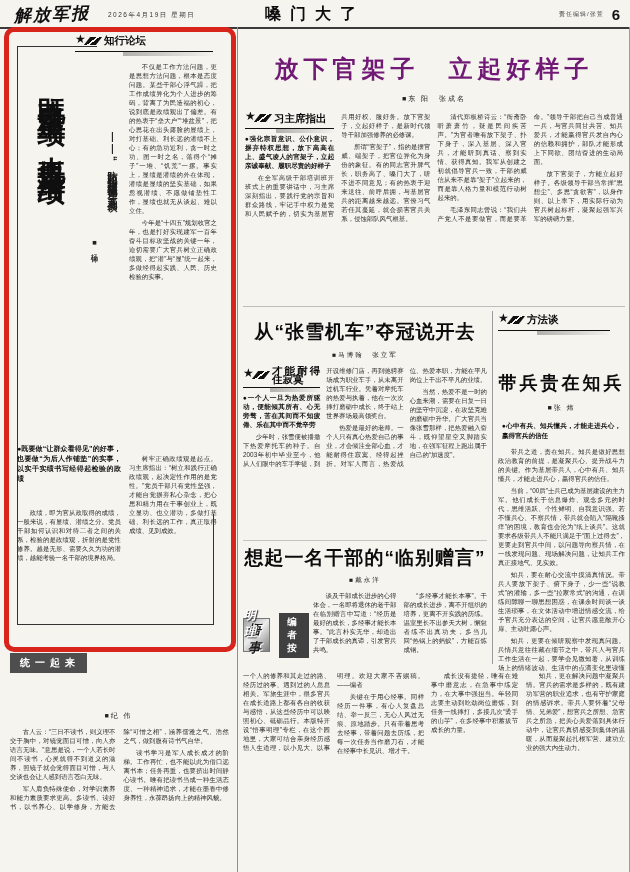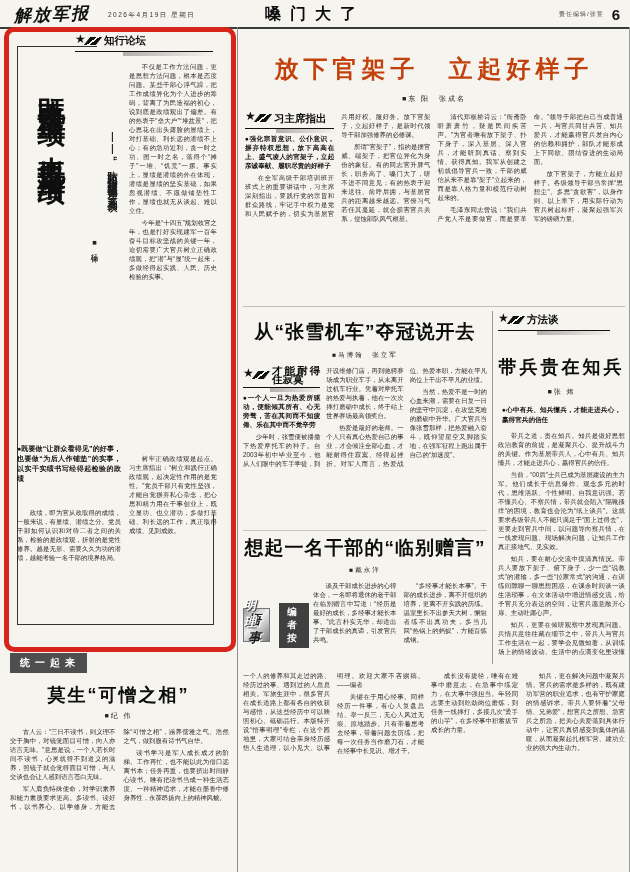--- a/index.html
+++ b/index.html
@@ -50,45 +50,45 @@
   .brief{position:absolute;top:622px;left:0;width:237px;height:222px;}
   .brief-badge{position:absolute;left:10px;top:4px;background:#4e4e4e;color:#fff;font-size:10px;
         font-weight:bold;letter-spacing:5px;padding:3px 7px 3px 10px;}
   .brief-title{position:absolute;left:0;right:0;top:34px;text-align:center;font-size:18px;
         font-weight:900;letter-spacing:2px;color:#0d0d0d;}
   .brief-author{position:absolute;left:0;right:0;top:62px;}
   .brief-body{position:absolute;left:10px;right:8px;top:78px;height:140px;column-count:2;column-gap:8px;}
   
   .right-col{position:absolute;top:27px;left:237px;width:393px;height:845px;
         border-left:1px solid #8f8f8f;border-right:1px solid #9a9a9a;box-sizing:border-box;padding:0 4px 0 5px;}
-  .a1-title{margin-top:26px;text-align:center;font-size:24px;font-weight:900;letter-spacing:5px;color:#c2410c;}
+  .a1-title{margin-top:26px;text-align:center;font-size:24px;font-weight:900;letter-spacing:5px;color:#701a75;}
   .a1-author{margin-top:9px;}
   .a1-body{margin:8px 2px 0;height:186px;column-count:4;column-gap:7px;}
   .mid-row{display:flex;margin-top:8px;height:358px;border-top:1px solid #bdbdbd;padding-top:4px;box-sizing:border-box;}
   .mid-left{width:250px;}
   .a2-title{margin-top:8px;text-align:center;font-size:19px;font-weight:900;letter-spacing:1px;color:#0c0c0c;}
   .a2-author{margin-top:6px;font-size:6.5px;}
   .a2-body{margin-top:6px;height:158px;column-count:3;column-gap:6px;}
-  .a3{border-top:1px solid #c4c4c4;margin-top:6px;padding-top:4px;}
+  .a3{border-top:1px solid #c4c4c4;margin-top:16px;padding-top:4px;}
   .a3-title{text-align:center;font-size:19px;font-weight:900;letter-spacing:1px;color:#0c0c0c;}
   .a3-author{margin-top:5px;font-size:6.5px;}
   .a3-row{display:flex;margin-top:6px;}
   .badge-col{width:66px;flex:0 0 auto;display:flex;flex-direction:row;align-items:center;gap:9px;}
   .wu-badge{width:62px;height:32px;border:1px solid #777;position:relative;
         background:linear-gradient(135deg,#9c9c9c,#ededed 45%,#7d7d7d);}
   .wu-badge .w1{position:absolute;left:4px;top:2px;font-size:13px;font-weight:900;font-style:italic;
         color:#1b1b1b;text-shadow:1px 1px 0 #fff;}
   .wu-badge .w2{position:absolute;right:4px;bottom:10px;font-size:12px;font-weight:900;font-style:italic;
         color:#fff;text-shadow:1px 1px 1px #333;}
   .note-badge{background:#404040;color:#fff;font-size:9.5px;font-weight:bold;letter-spacing:5px;
         padding:3px 4px 3px 8px;}
   .a3-body{flex:1;height:88px;column-count:2;column-gap:7px;margin-left:4px;}
   .sidebar{width:133px;flex:0 0 auto;margin-left:5px;border-left:1px solid #9a9a9a;padding-left:5px;box-sizing:border-box;}
   .sb-head{margin-top:2px;width:112px;}
-  .sb-title{margin-top:24px;text-align:center;font-size:18px;font-weight:900;letter-spacing:3px;color:#0c0c0c;}
+  .sb-title{margin-top:40px;text-align:center;font-size:18px;font-weight:900;letter-spacing:3px;color:#0c0c0c;}
   .sb-author{margin-top:8px;}
   .sb-lead{margin:8px 4px 0;font-size:6.6px;line-height:9.5px;font-weight:bold;color:#111;text-align:justify;}
   .sb-body{margin-top:7px;height:226px;}
   .bottom-row{display:flex;margin-top:7px;}
   .bcols{width:278px;height:166px;column-count:3;column-gap:7px;}
   .bend{width:100px;height:166px;margin-left:8px;}
   .note-p{text-indent:0 !important;}
 </style>
 </head>
 <body>
@@ -140,21 +140,20 @@
           <p>政绩，即为官从政取得的成绩，一般来说，有显绩、潜绩之分。党员干部如何认识和对待二者之间的关系，检验的是政绩观，折射的是党性修养。越是无形、需要久久为功的潜绩，越能考验一名干部的境界格局。</p>
         </div>
         <div class="forum-col-r3 body-txt">
           <p>树牢正确政绩观是起点。习主席指出：“树立和践行正确政绩观，起决定性作用的是党性。”党员干部只有党性坚强，才能自觉摒弃私心杂念，把心思和精力用在干事创业上，既立显功、也立潜功，多做打基础、利长远的工作，真正取得成绩、见到成效。</p>
         </div>
       </div>
     </div>
 
     <div class="brief">
       <div class="brief-badge">统一起来</div>
-      <div class="brief-title">莫生“可憎之相”</div>
       <div class="brief-author byline">■纪 伟</div>
       <div class="brief-body body-txt">
         <p>古人云：“三日不读书，则义理不交于胸中，对镜觉面目可憎，向人亦语言无味。”意思是说，一个人若长时间不读书，心灵就得不到道义的滋养，照镜子就会觉得面目可憎，与人交谈也会让人感到语言苍白无味。</p>
         <p>军人肩负特殊使命，对学识素养和能力素质要求更高。多读书、读好书，以书养心、以学修身，方能去除“可憎之相”，涵养儒雅之气、浩然之气，做到腹有诗书气自华。</p>
         <p>读书学习是军人成长成才的阶梯。工作再忙，也不能以此为借口远离书本；任务再重，也要挤出时间静心读书。唯有把读书当成一种生活态度、一种精神追求，才能在墨香中修身养性，永葆昂扬向上的精神风貌。</p>
       </div>
     </div>
   </div>
 
   <div class="right-col">

